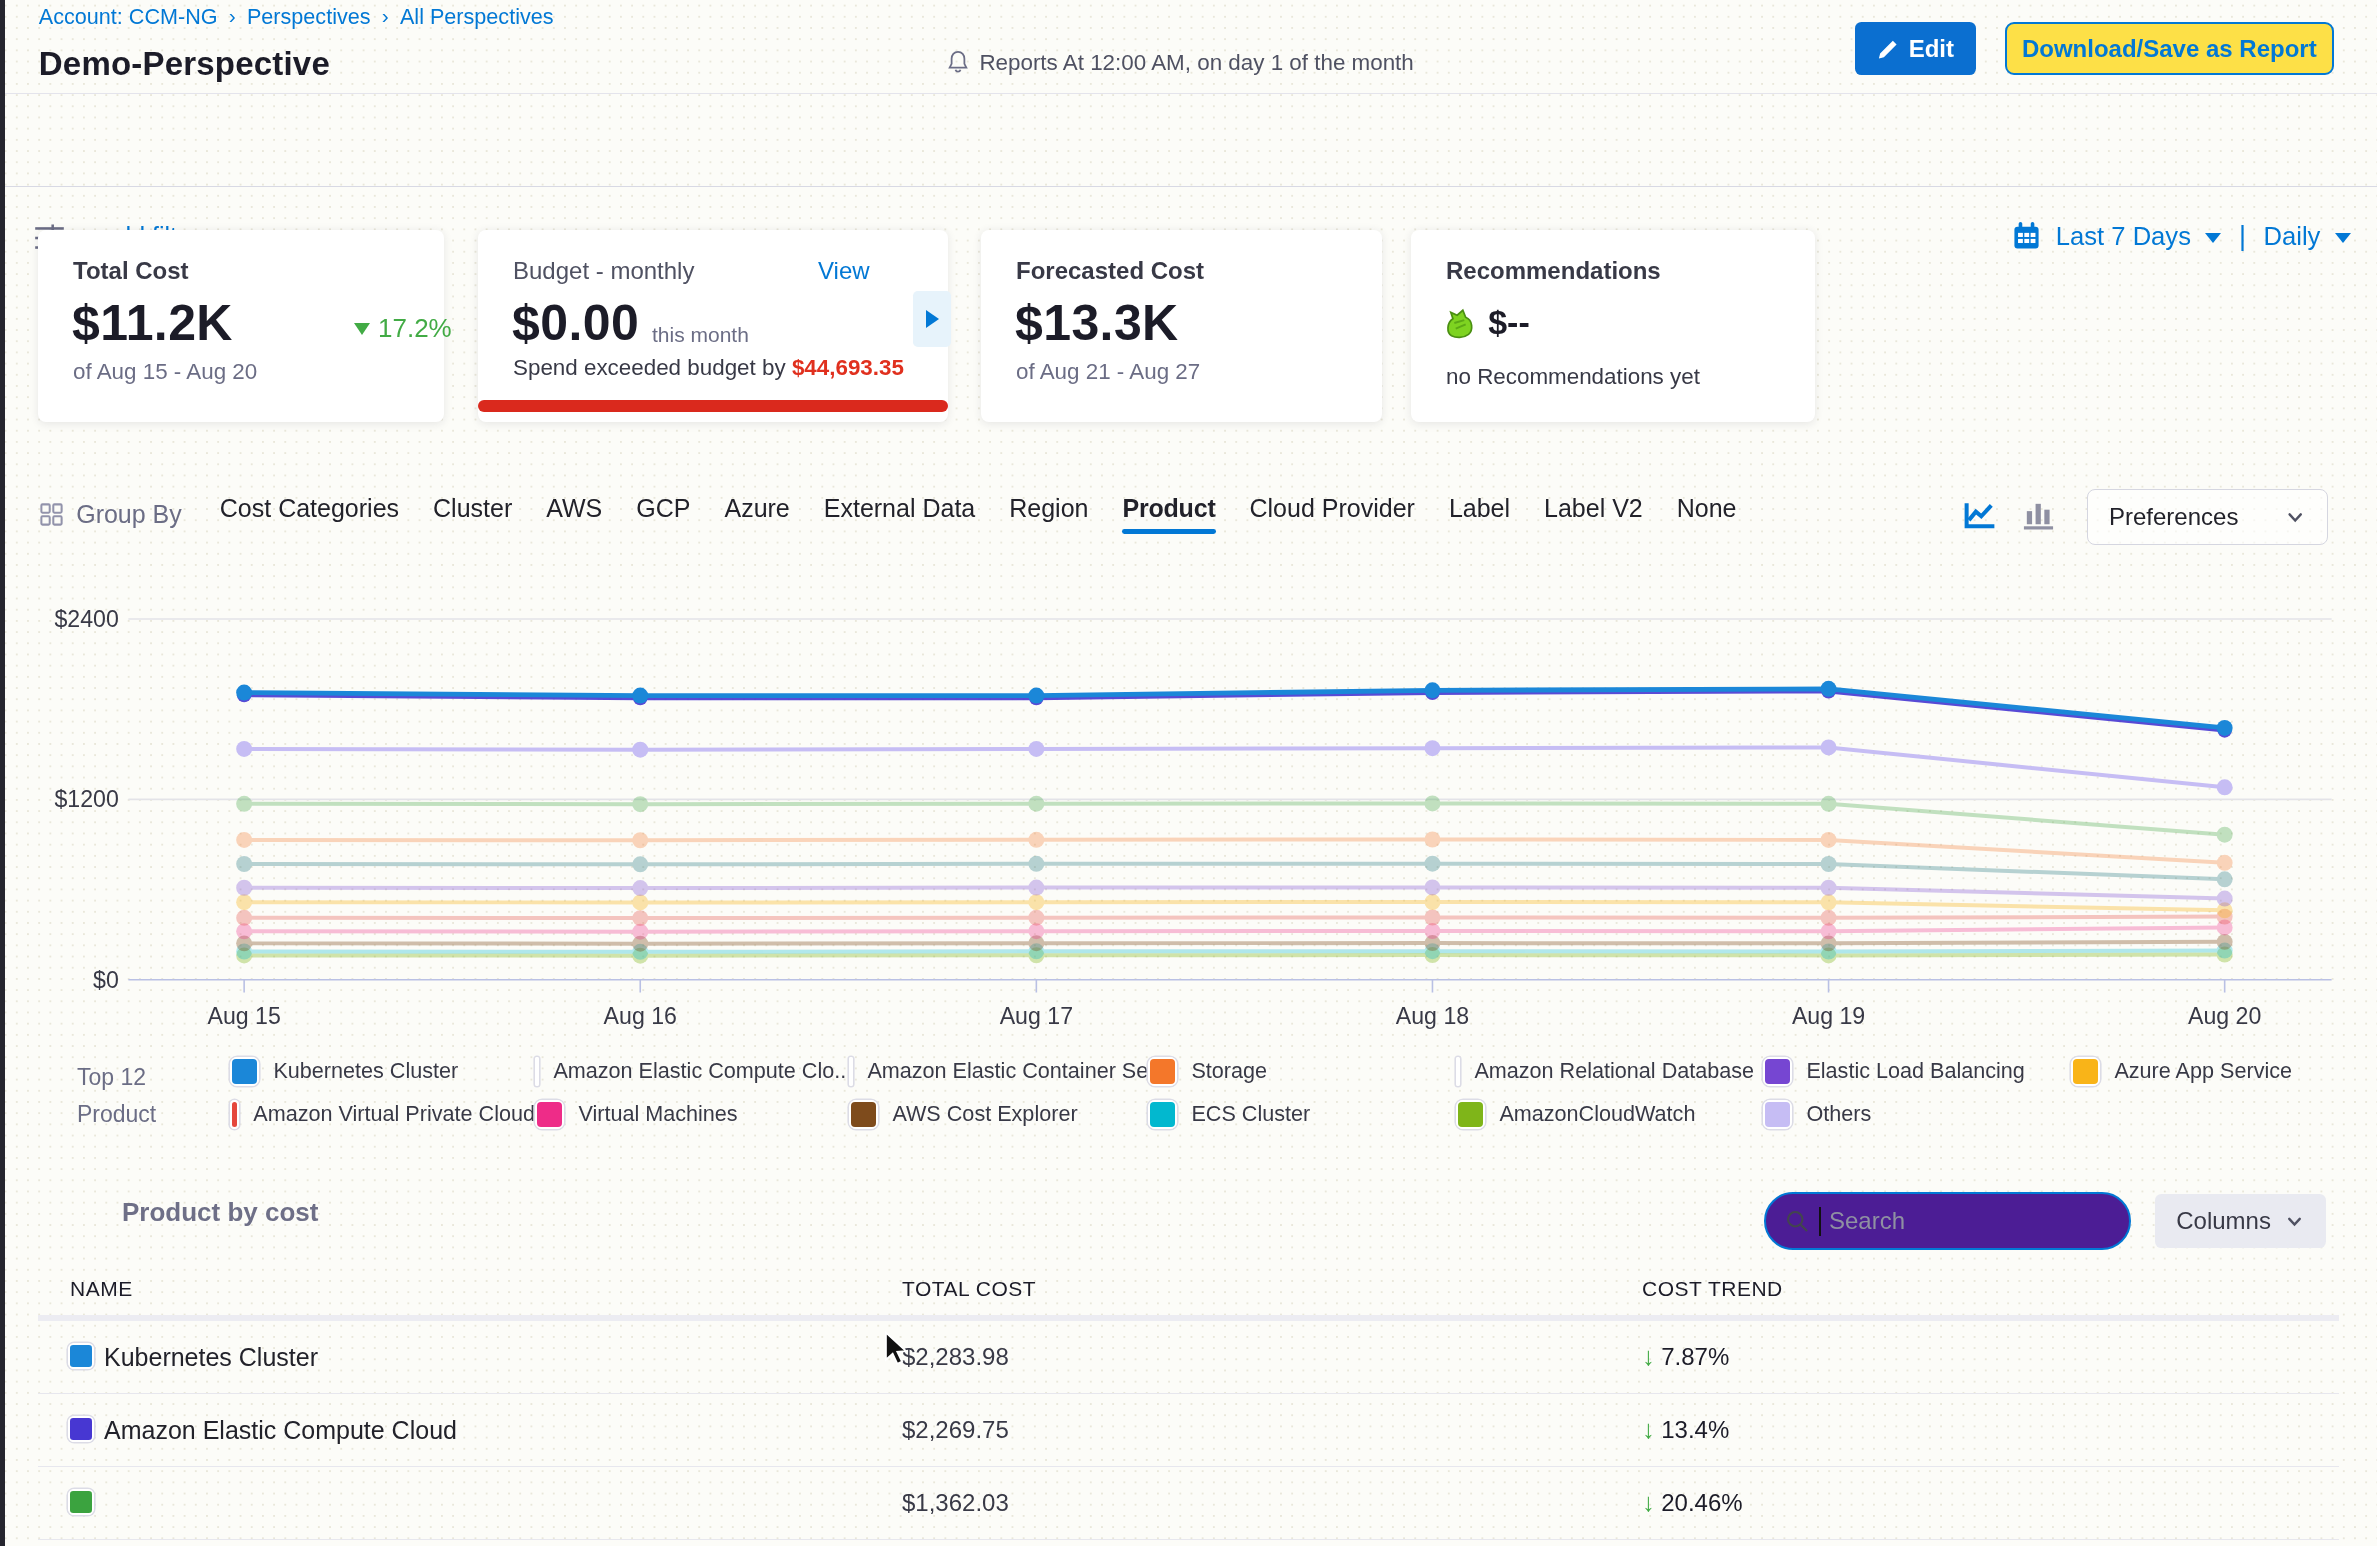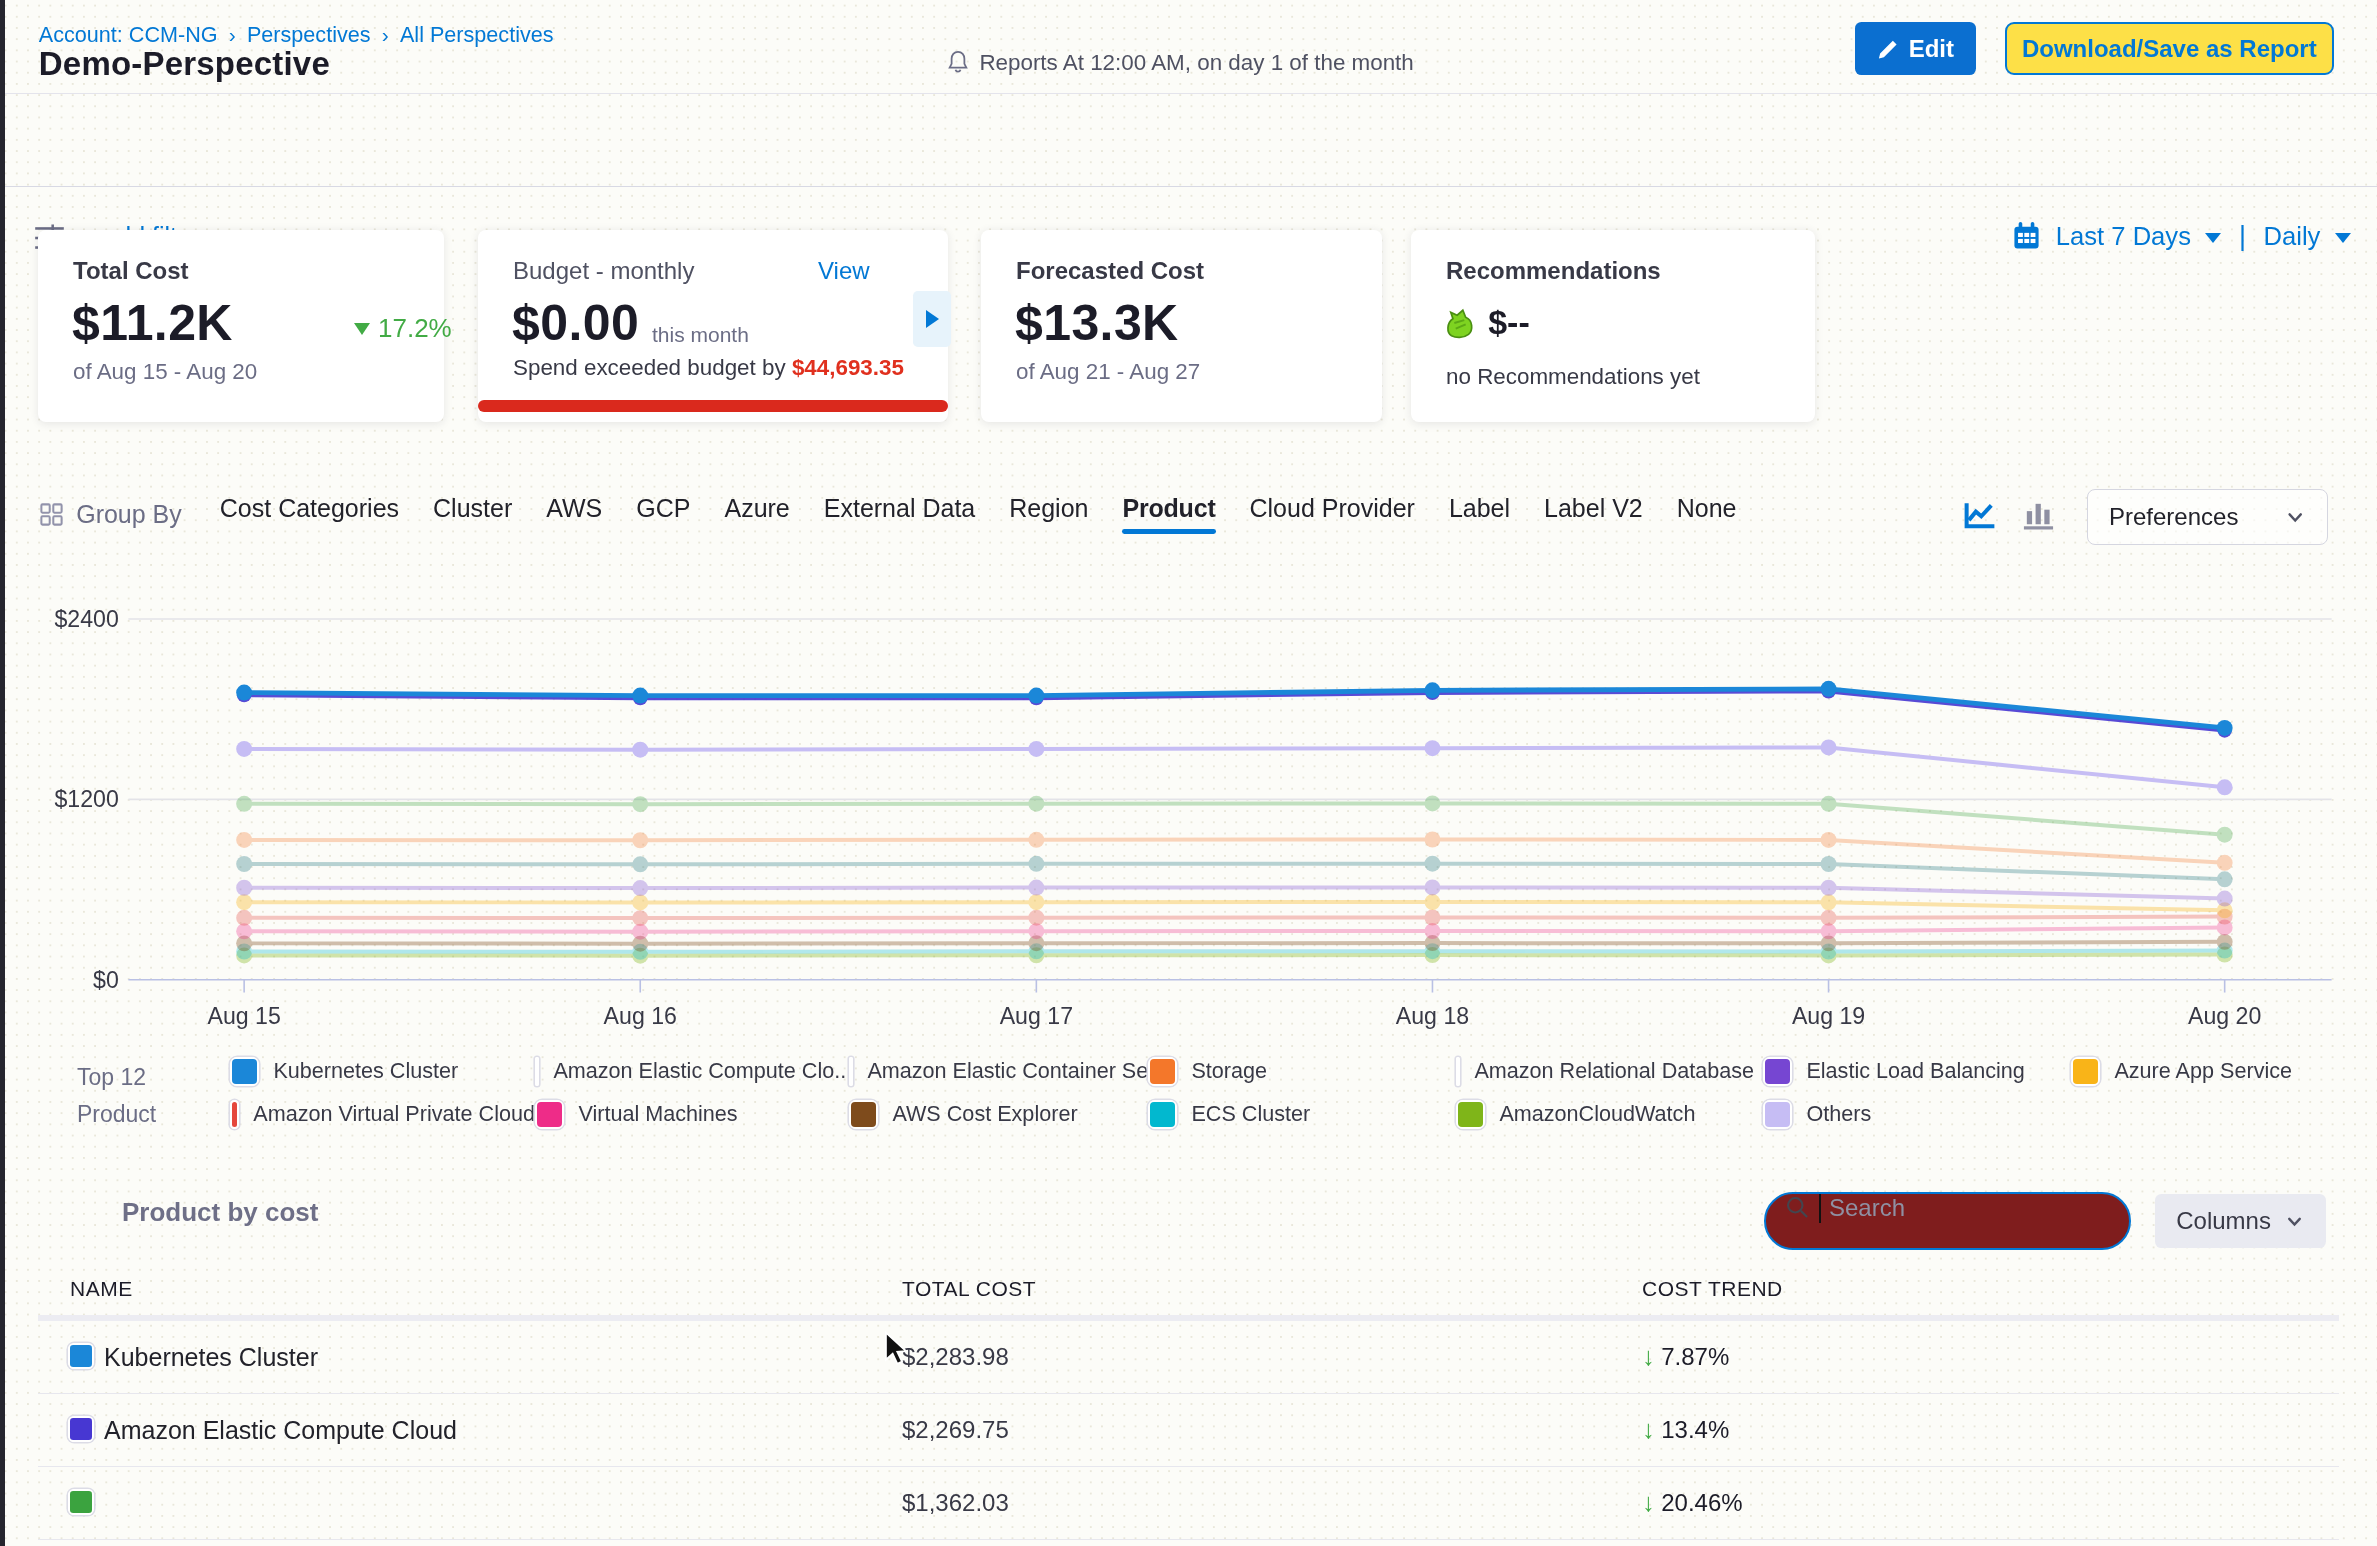--- a/index.html
+++ b/index.html
@@ -7,21 +7,21 @@
     font-family:"Liberation Sans", sans-serif; color:#22222a;
     background-color:#fcfcf8;
     background-image:radial-gradient(#e9e7da 1.3px, transparent 1.4px);
     background-size:11.2px 11.2px; }
   .abs { position:absolute; }
   
   #nav-edge { left:0; top:0; width:4.8px; height:1547px; background:#25252e; z-index:50; }
 
   
   #header { left:4.8px; top:0; width:2373px; height:94px; border-bottom:1.6px solid #e4e4ec; }
-  #breadcrumb { left:34px; top:22px; font-size:21.6px; color:#0278d5; display:flex; gap:11.2px; align-items:center; }
+  #breadcrumb { left:34px; top:4px; font-size:21.6px; color:#0278d5; display:flex; gap:11.2px; align-items:flex-start; }
   #breadcrumb .sep { color:#0278d5; font-size:21px; }
   #page-title { left:34px; top:45px; font-size:33px; font-weight:bold; color:#1c1c28; letter-spacing:0.2px; }
   #reports-note { left:941px; top:50px; display:flex; align-items:center; gap:9.6px; color:#4f5162; font-size:22.4px; }
   #edit-btn { left:1850px; top:22.4px; width:121px; height:53px; background:#0b6fd0; border-radius:6.4px;
     color:#fff; font-size:24px; font-weight:bold; display:flex; align-items:center; justify-content:center; gap:9.6px; }
   #download-btn { left:2000px; top:22.4px; width:329px; height:53px; background:#fde047; border:2.4px solid #0278d5;
     border-radius:9px; color:#0278d5; font-size:24px; font-weight:bold; display:flex; align-items:center; justify-content:center; }
 
   
   #filterbar { left:4.8px; top:96px; width:2373px; height:91px; border-bottom:1.6px solid #d8d9e4; }
@@ -72,21 +72,21 @@
   #legend-title { left:77px; top:1059px; font-size:23px; color:#6b6d85; line-height:37px; }
   #legend { left:230px; top:1055px; display:grid; grid-template-columns:305px 314px 299px 308px 307px 308px 1fr; row-gap:11.2px; }
   .legend-item { display:flex; align-items:center; gap:14.4px; height:32px; }
   .swatch { width:29px; height:29px; border-radius:7.2px; border:2.4px solid #fff; box-shadow:0 0 0 1.6px #dcdce6; }
   .swatch > i { display:block; width:100%; height:100%; border-radius:4px; }
   .legend-label { font-size:21.6px; color:#383946; white-space:nowrap; }
 
   
   #table-heading { left:78px; top:1197px; font-size:26px; font-weight:bold; color:#6e6f87;margin-left:44px; }
   #search-box { left:1764px; top:1192px; width:367px; height:58px; border:2.4px solid #0278d5; border-radius:29px;
-     background:#7f1d1d; display:flex; padding:0 17.6px; gap:8px; }
+     background:#4c1d95; display:flex; align-items:center; padding:0 17.6px; gap:8px; }
   #search-caret { width:2.4px; height:29px; background:#111; }
   #search-placeholder { font-size:24px; color:#8f90a2; }
   #columns-btn { left:2155px; top:1194px; width:171px; height:54px; background:#e9eaf1; border-radius:6.4px;
      display:flex; align-items:center; justify-content:center; gap:12.8px; font-size:24px; color:#383946; }
   #thead { left:38px; top:1277px; width:2301px; height:38px; }
   .th { position:absolute; font-size:21px; font-weight:normal; color:#1c1c28; letter-spacing:0.5px; }
   #thead-band { left:38px; top:1315px; width:2301px; height:6.4px; background:#ececf2; }
   #tbody { left:38px; top:1321px; width:2301px; }
   .trow { position:relative; height:73px; border-bottom:1.6px solid #e7e7ee; }
   .row-swatch { position:absolute; left:30px; top:22.4px; width:25.6px; height:25.6px; border-radius:6.4px; border:2.4px solid #fff; box-shadow:0 0 0 1.6px #dcdce6; }

